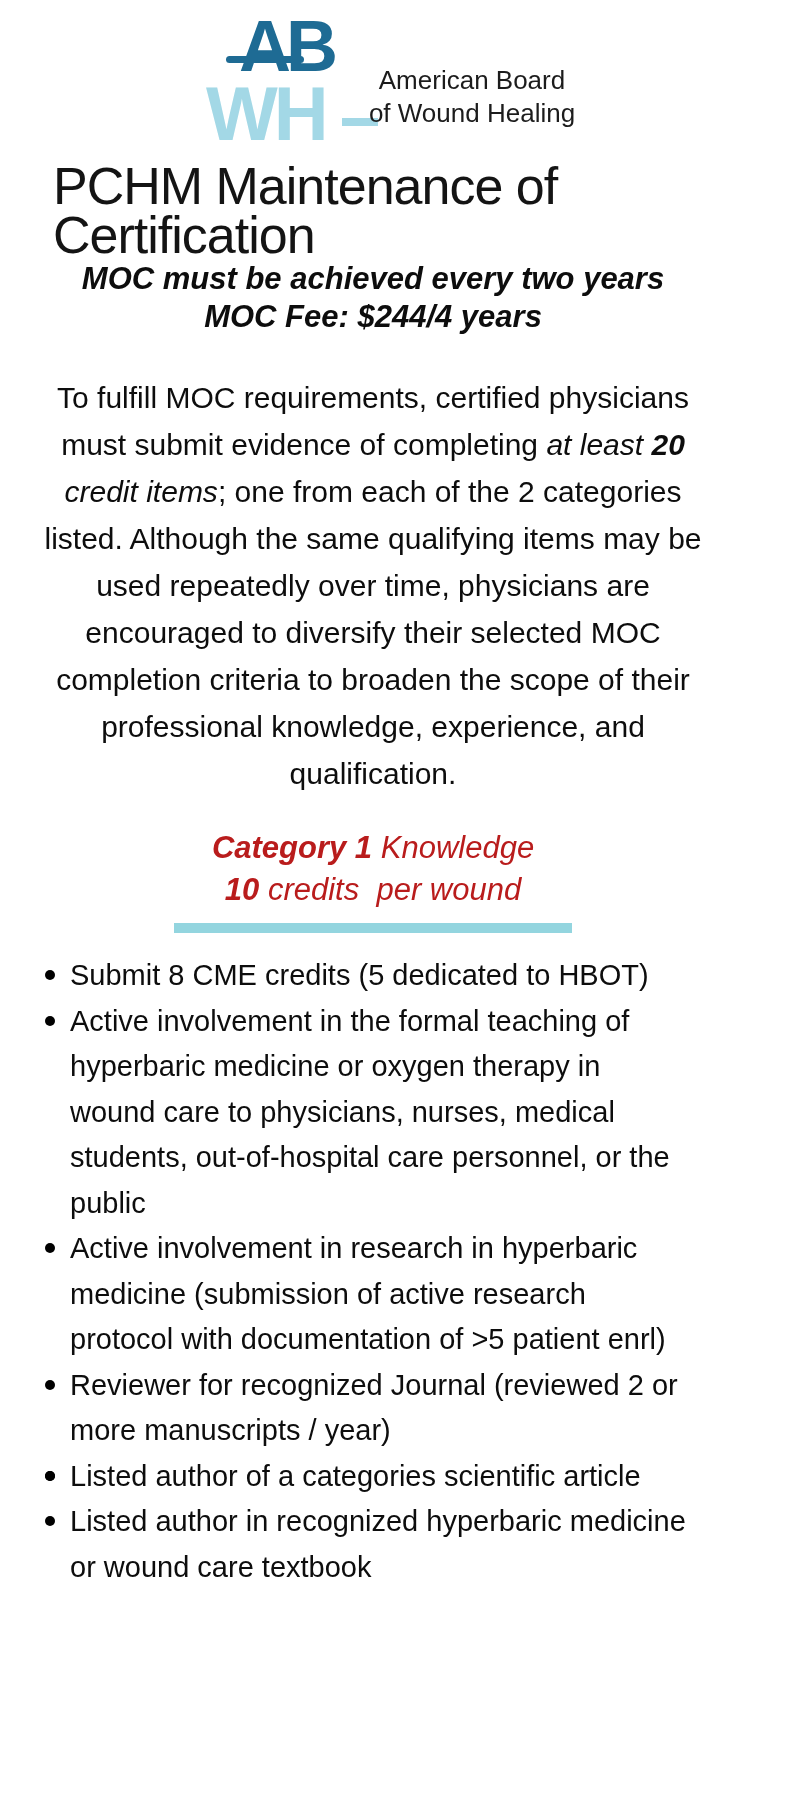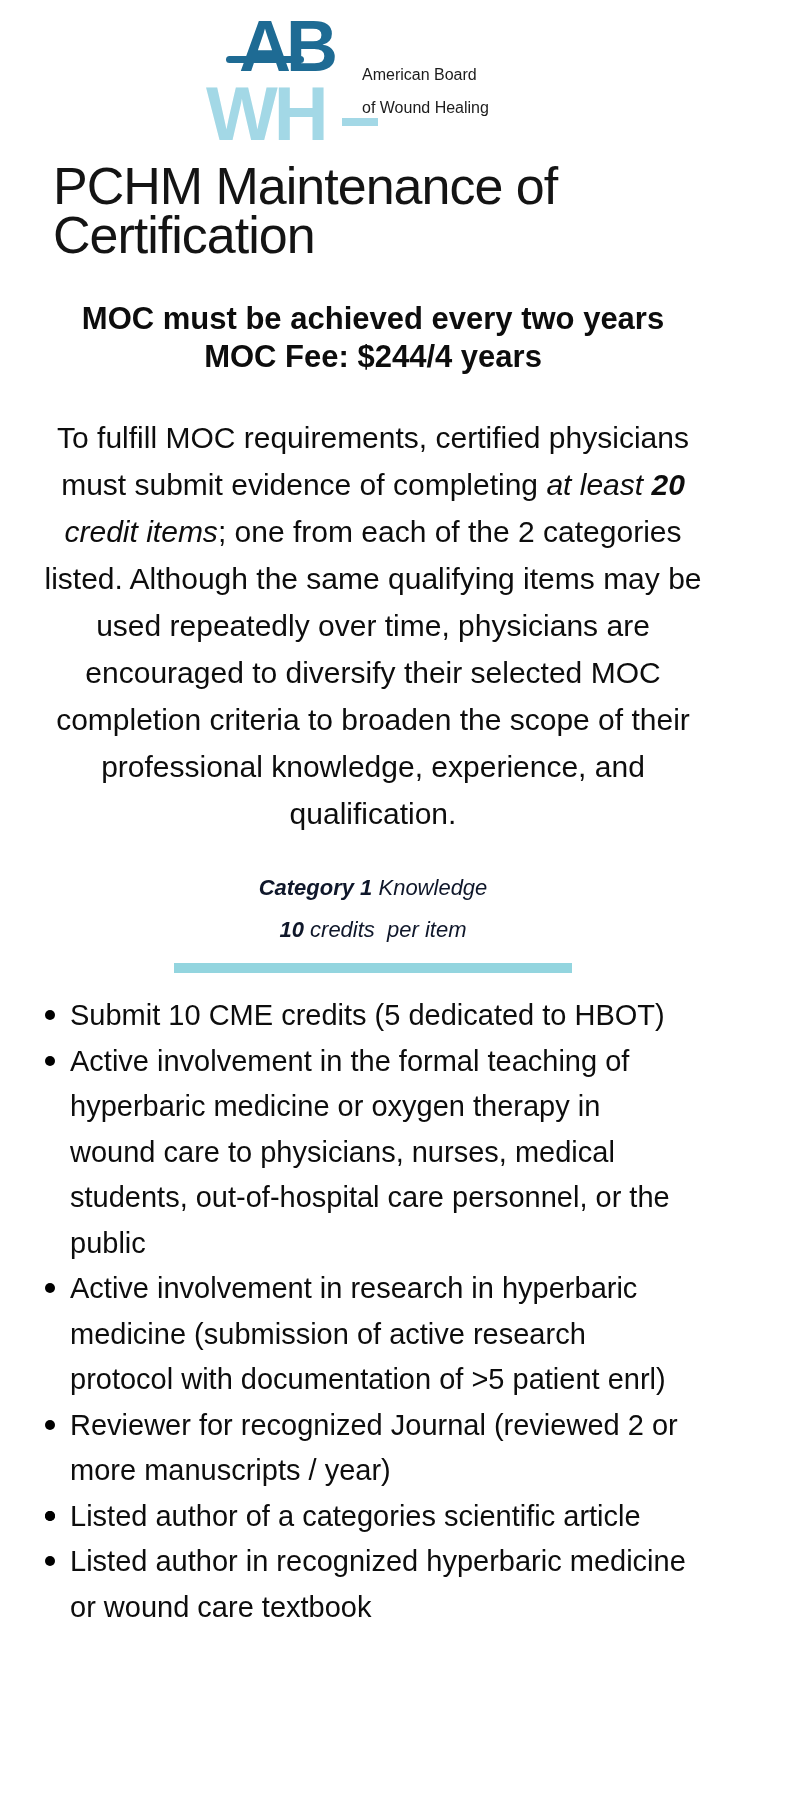--- a/index.html
+++ b/index.html
@@ -33,52 +33,52 @@
   }
   .logo-a-crossbar{
     position:absolute;left:226px;top:56px;width:78px;height:7px;
     background:var(--dark-blue);border-radius:4px;
   }
   .logo-h-crossbar{
     position:absolute;left:342px;top:118px;width:36px;height:8px;
     background:var(--light-blue);
   }
   .org-name{
-    position:absolute;left:362px;top:58px;width:220px;
-    font-size:16px;line-height:33px;color:#1C1C1C;
+    position:absolute;left:362px;top:64px;width:220px;
+    text-align:center;font-size:26px;line-height:33px;color:#1C1C1C;
   }
 
   
   .page-title{
     margin:2px auto 0;max-width:640px;
     text-align:left;
     font-size:52px;line-height:49px;letter-spacing:-1px;
     color:#141414;font-weight:400;
   }
 
   
   .moc-subtitle{
-    margin-top:40px;text-align:center;
+    text-align:center;
     font-size:31px;line-height:38px;
-    font-weight:bold;color:#0d0d0d;
+    font-weight:bold;font-style:italic;color:#0d0d0d;
   }
 
   
   .intro{
     margin-top:38px;padding:0 26px;
     text-align:center;
     font-size:30px;line-height:47px;color:#0d0d0d;
   }
   .it{font-style:italic;}
   .bd{font-weight:bold;}
 
   
   .category-heading{
     margin-top:24px;text-align:center;
-    font-size:22px;line-height:42px;font-style:italic;color:#0f172a;
+    font-size:31px;line-height:42px;font-style:italic;color:#b91c1c;
   }
   .category-line2{white-space:pre-wrap;}
   .category-underline{
     margin:12px auto 0;width:398px;height:10px;
     background:var(--underline-teal);
   }
 
   
   .credit-list{
     margin:20px 60px 0 70px;padding:0;
@@ -112,27 +112,27 @@
 
   <div class="moc-subtitle">
     <div>MOC must be achieved every two years</div>
     <div>MOC Fee: $244/4 years</div>
   </div>
 
   <p class="intro"><span>To fulfill MOC requirements, certified physicians must submit evidence of completing </span><span class="it">at least </span><span class="it bd">20</span><span class="it"> credit items</span><span>; one from each of the 2 categories listed. Although the same qualifying items may be used repeatedly over time, physicians are encouraged to diversify their selected MOC completion criteria to broaden the scope of their professional knowledge, experience, and qualification.</span></p>
 
   <div class="category-heading">
     <div class="category-line1"><span class="it bd">Category 1</span><span class="it"> Knowledge</span></div>
-    <div class="category-line2"><span class="it bd">10</span><span class="it"> credits  per item</span></div>
+    <div class="category-line2"><span class="it bd">10</span><span class="it"> credits  per wound</span></div>
   </div>
 
   <div class="category-underline"></div>
 
   <ul class="credit-list">
-      <li><span class="dot"></span><span class="li-text">Submit 10 CME credits (5 dedicated to HBOT)</span></li>
+      <li><span class="dot"></span><span class="li-text">Submit 8 CME credits (5 dedicated to HBOT)</span></li>
       <li><span class="dot"></span><span class="li-text">Active involvement in the formal teaching of hyperbaric medicine or oxygen therapy in wound care to physicians, nurses, medical students, out-of-hospital care personnel, or the public</span></li>
       <li><span class="dot"></span><span class="li-text">Active involvement in research in hyperbaric medicine (submission of active research protocol with documentation of &gt;5 patient enrl)</span></li>
       <li><span class="dot"></span><span class="li-text">Reviewer for recognized Journal (reviewed 2 or more manuscripts / year)</span></li>
       <li><span class="dot"></span></li>
       <li><span class="dot"></span><span class="li-text">Listed author of a categories scientific article</span></li>
       <li><span class="dot"></span><span class="li-text">Listed author in recognized hyperbaric medicine or wound care textbook</span></li>
     </ul>
 
 </div>
 

